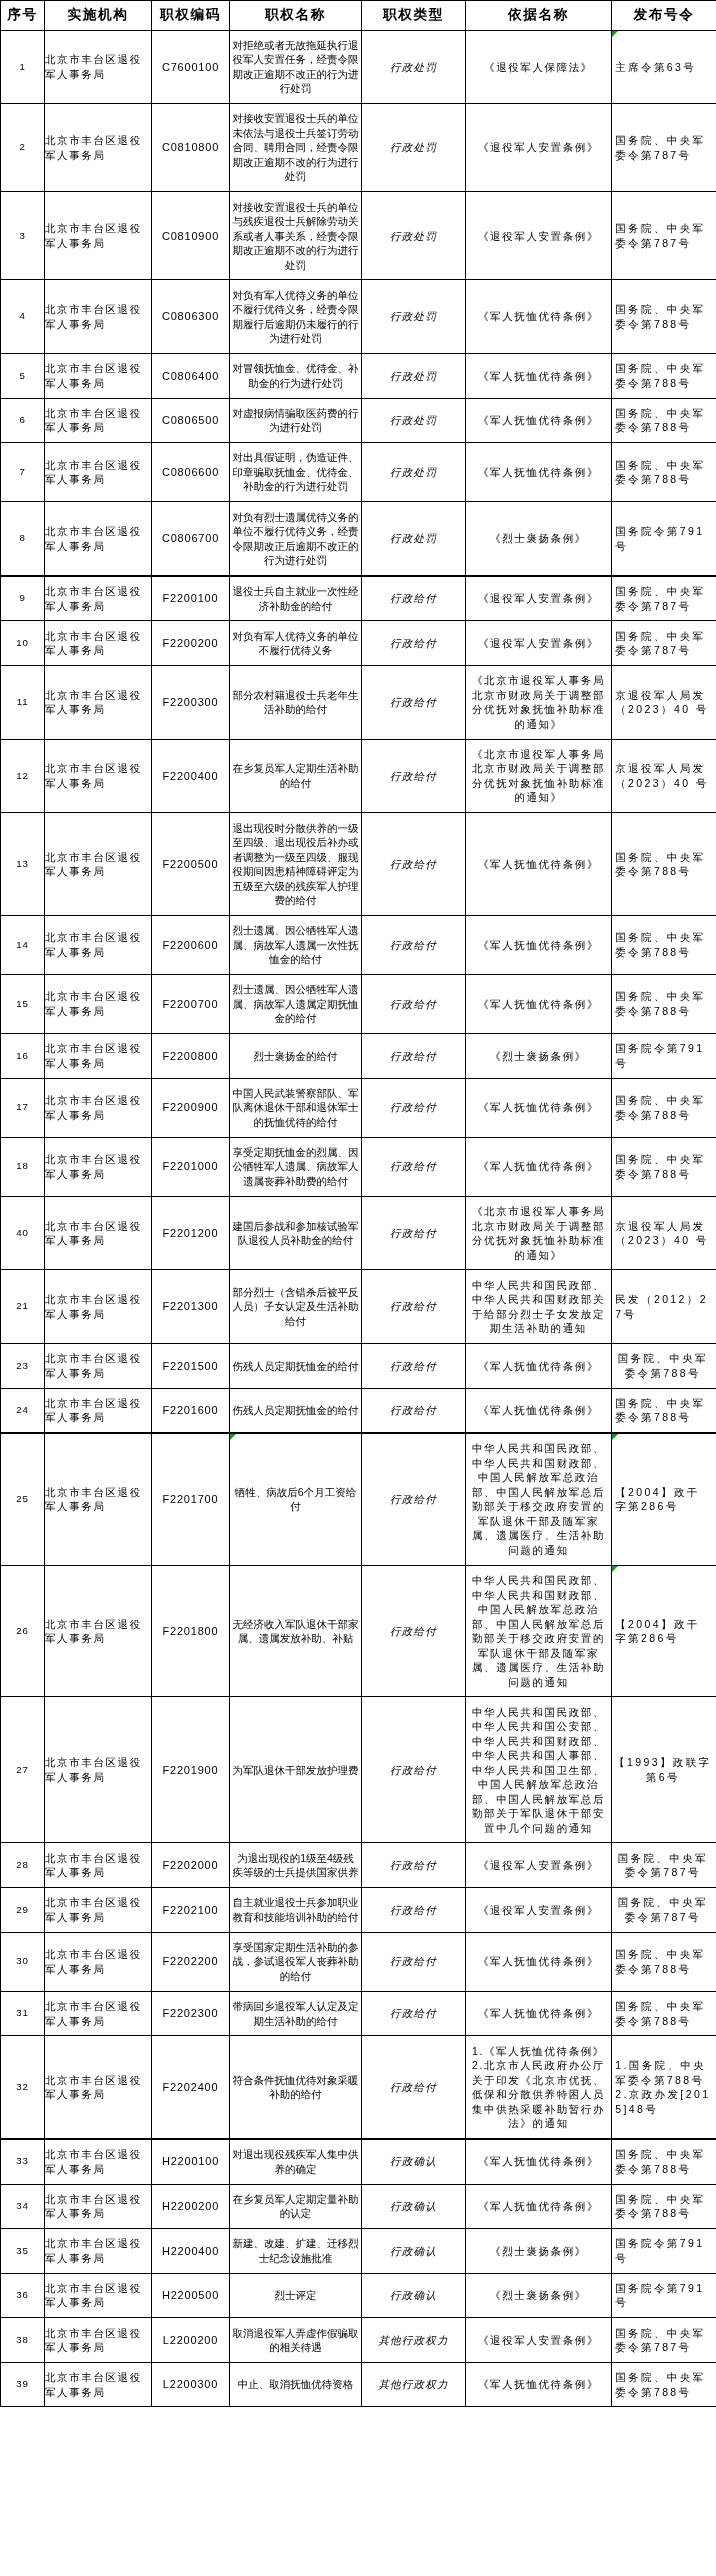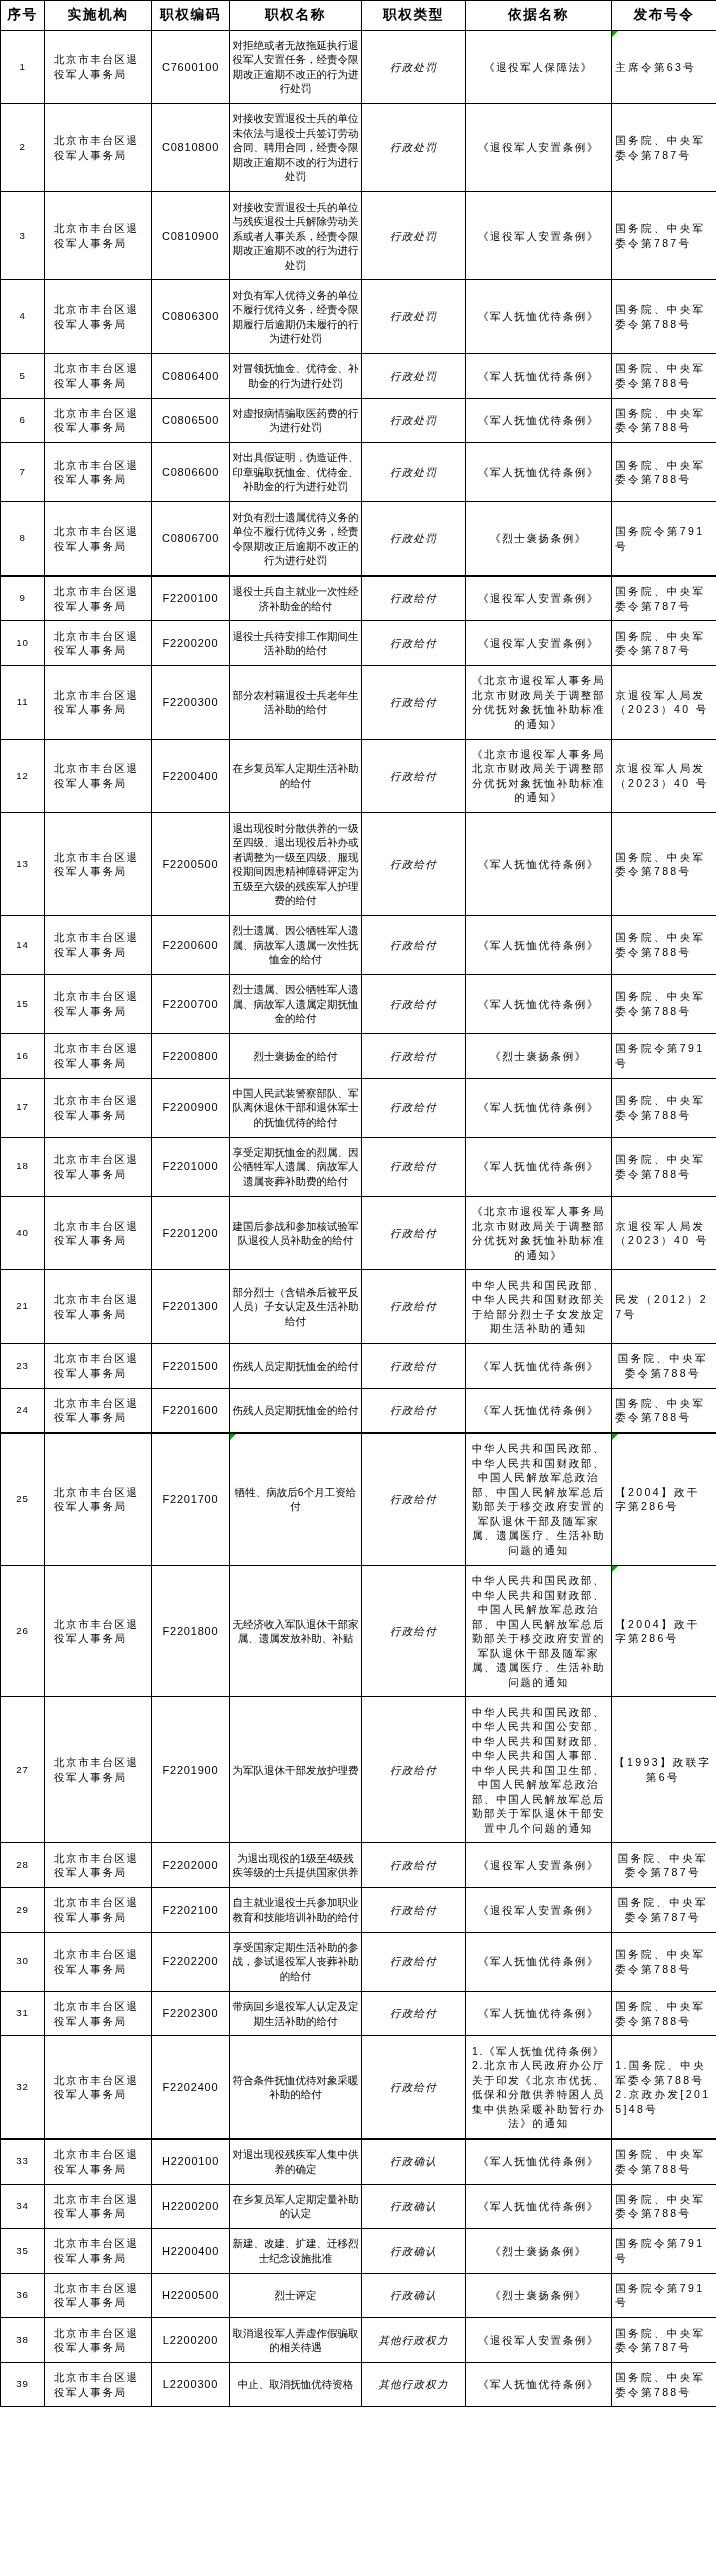--- a/index.html
+++ b/index.html
@@ -37,21 +37,21 @@
     height:27px;
     padding:0.8px 0;
     margin-top:12px;
   }
   td{
     font-size:10.5px;
     line-height:14.5px;
     padding:7.3px 2.4px;
   }
   td.col-no{text-align:center;font-size:9.7px;letter-spacing:0.8px;}
-  td.col-agency{text-align:left;letter-spacing:1.6px;padding-left:9px;padding-right:0.8px;}
+  td.col-agency{text-align:left;letter-spacing:1.6px;padding-left:0;padding-right:0.8px;}
   td.col-code{text-align:center;letter-spacing:0.8px;font-size:11px;}
   td.col-name{text-align:center;letter-spacing:0;}
   td.col-type{text-align:center;letter-spacing:1.2px;font-style:italic;}
   td.col-basis{text-align:center;letter-spacing:1.6px;white-space:pre-line;}
   td.col-order{text-align:left;letter-spacing:2.4px;padding-left:3.2px;padding-right:4px;white-space:pre-line;}
   
   tbody tr:nth-child(21) td.col-order,
   tbody tr:nth-child(25) td.col-order,
   tbody tr:nth-child(26) td.col-order,
   tbody tr:nth-child(27) td.col-order{text-align:center;padding-left:1.6px;}
@@ -171,21 +171,21 @@
           <td class="col-code">F2200100</td>
           <td class="col-name">退役士兵自主就业一次性经济补助金的给付</td>
           <td class="col-type">行政给付</td>
           <td class="col-basis">《退役军人安置条例》</td>
           <td class="col-order">国务院、中央军委令第787号</td>
         </tr>
         <tr>
           <td class="col-no">10</td>
           <td class="col-agency">北京市丰台区退役军人事务局</td>
           <td class="col-code">F2200200</td>
-          <td class="col-name">退役士兵待安排工作期间生活补助的给付</td>
+          <td class="col-name">对负有军人优待义务的单位不履行优待义务</td>
           <td class="col-type">行政给付</td>
           <td class="col-basis">《退役军人安置条例》</td>
           <td class="col-order">国务院、中央军委令第787号</td>
         </tr>
         <tr>
           <td class="col-no">11</td>
           <td class="col-agency">北京市丰台区退役军人事务局</td>
           <td class="col-code">F2200300</td>
           <td class="col-name">部分农村籍退役士兵老年生活补助的给付</td>
           <td class="col-type">行政给付</td>

